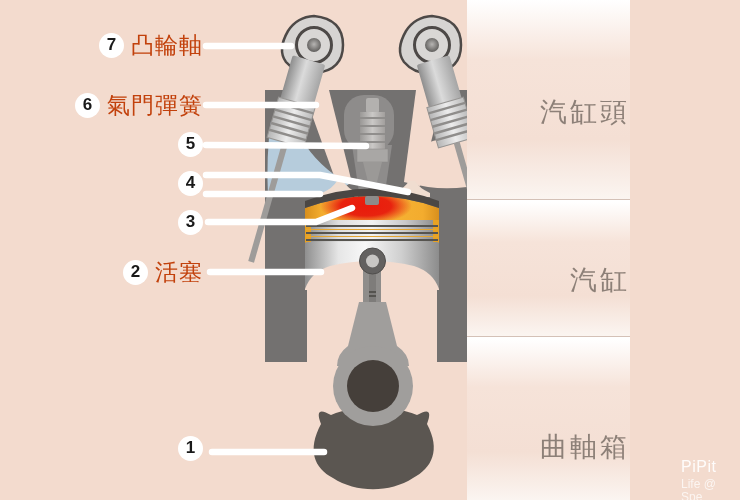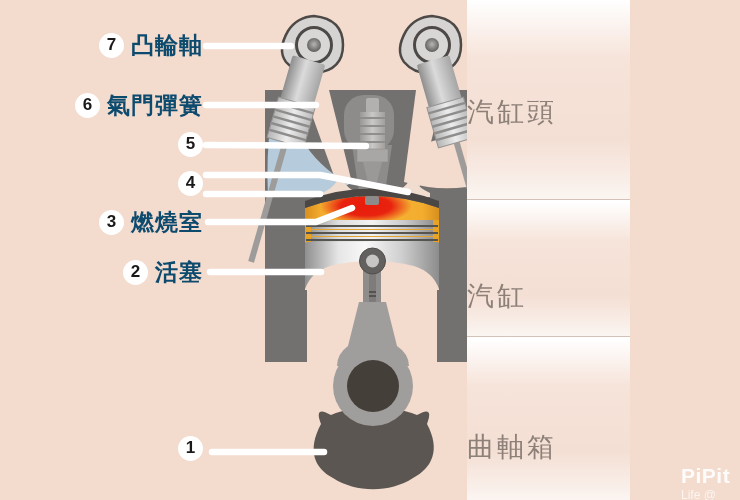--- a/index.html
+++ b/index.html
@@ -4,32 +4,32 @@
 <style>
   html,body{margin:0;padding:0;}
   body{font-family:"Liberation Sans","DejaVu Sans",sans-serif;}
   #stage{position:relative;width:740px;height:500px;background:#f3dbce;overflow:hidden;}
   #engine-svg{position:absolute;left:0;top:0;z-index:1;}
 
   
   .part-label{position:absolute;right:537px;z-index:3;display:flex;align-items:center;gap:7px;white-space:nowrap;height:28px;}
   .num-circle{display:flex;align-items:center;justify-content:center;width:25px;height:25px;border-radius:50%;
               background:#ffffff;color:#191919;font-weight:bold;font-size:17px;flex:0 0 25px;}
-  .part-text{color:#0c4a6e;font-weight:bold;font-size:23px;letter-spacing:1px;}
+  .part-text{color:#c2410c;font-weight:normal;font-size:23px;letter-spacing:1px;}
 
   
   #right-panel{position:absolute;left:467px;top:0;width:163px;height:500px;z-index:2;}
   .panel-sec{position:relative;width:100%;
              background:linear-gradient(180deg,#ffffff 0%,#f6e3d9 30%,#f4dfd4 70%,#fbf5f1 100%);}
-  .sec-label{position:absolute;left:0;width:100%;text-align:left;color:#8d8078;font-size:27px;letter-spacing:3px;}
+  .sec-label{position:absolute;left:0;width:100%;text-align:right;color:#8d8078;font-size:27px;letter-spacing:3px;}
   .panel-divider{width:100%;height:3px;background:#ffffff;border-top:1px solid #d4c1b7;box-sizing:border-box;}
 
   
   #logo{position:absolute;left:681px;top:458px;z-index:3;line-height:1.1;}
-  #logo .brand{color:rgba(255,255,255,0.92);font-weight:bold;font-size:21px;letter-spacing:0.5px;margin-top:6px;}
+  #logo .brand{color:rgba(255,255,255,0.92);font-weight:normal;font-size:16px;letter-spacing:0.5px;}
   #logo .tagline{color:rgba(255,255,255,0.72);font-size:12px;margin-top:2px;}
 </style>
 </head>
 <body>
 
 <div id="stage">
 
   <svg id="engine-svg" width="740" height="500" viewBox="0 0 740 500">
     <defs>
       <linearGradient id="gTappet" x1="0" y1="0" x2="1" y2="0">
@@ -194,37 +194,36 @@
     <span class="part-text">氣門彈簧</span>
   </div>
   <div class="part-label" style="top:130px">
     <span class="num-circle">5</span>
   </div>
   <div class="part-label" style="top:169px">
     <span class="num-circle">4</span>
   </div>
   <div class="part-label" style="top:208px">
     <span class="num-circle">3</span>
-    <span class="part-text">燃燒室</span>
   </div>
   <div class="part-label" style="top:258px">
     <span class="num-circle">2</span>
     <span class="part-text">活塞</span>
   </div>
   <div class="part-label" style="top:434px">
     <span class="num-circle">1</span>
   </div>
 
   <div id="right-panel">
     <div class="panel-sec" style="height:199px">
       <div class="sec-label" style="top:94px">汽缸頭</div>
     </div>
     <div class="panel-divider"></div>
     <div class="panel-sec" style="height:134px">
-      <div class="sec-label" style="top:76px">汽缸</div>
+      <div class="sec-label" style="top:60px">汽缸</div>
     </div>
     <div class="panel-divider"></div>
     <div class="panel-sec" style="height:161px">
       <div class="sec-label" style="top:90px">曲軸箱</div>
     </div>
   </div>
 
   <div id="logo">
     <div class="brand">PiPit</div>
     <div class="tagline">Life @ Spe</div>

